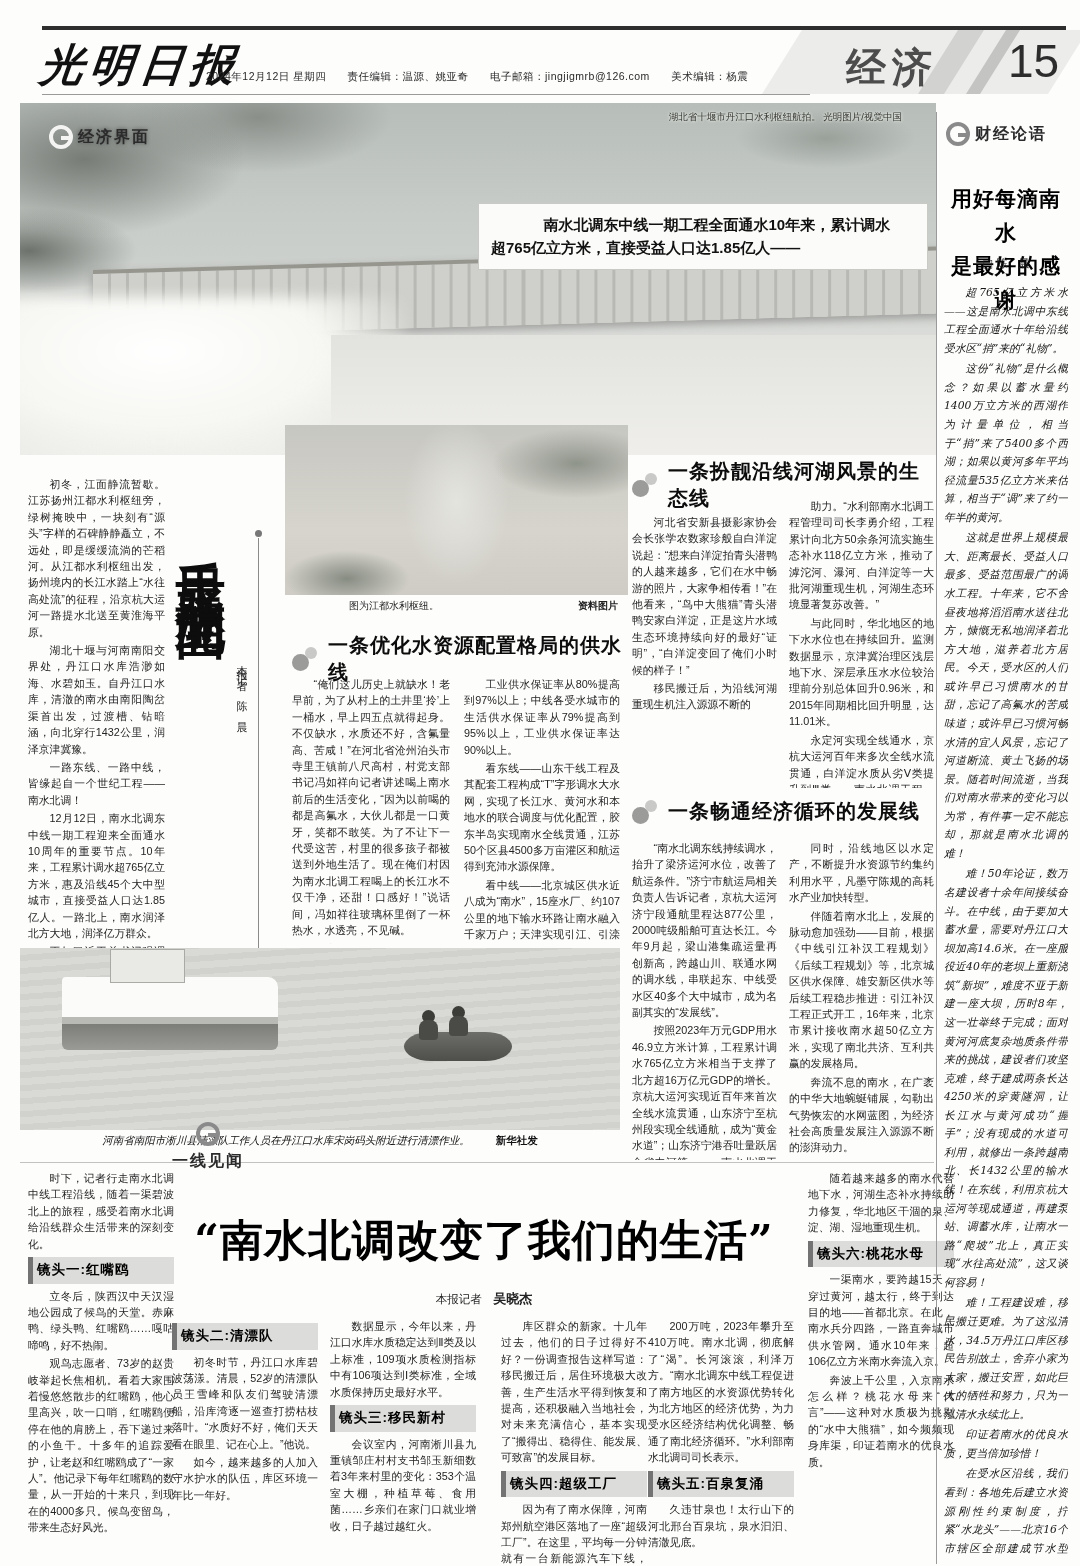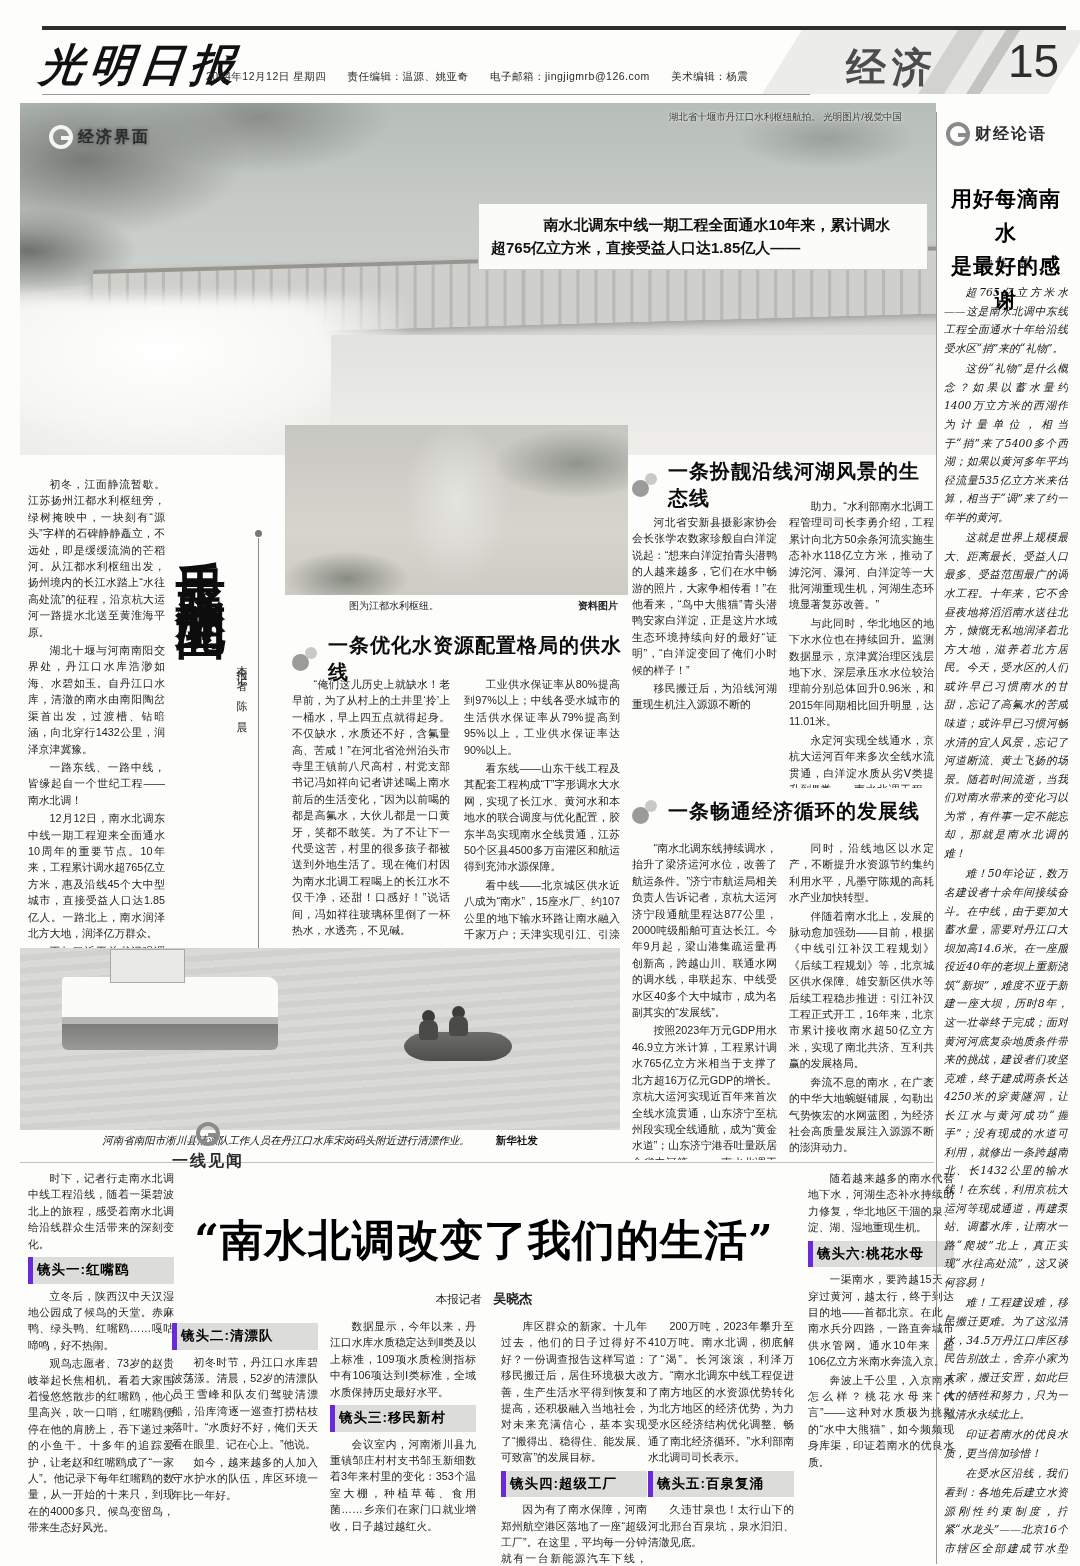--- a/index.html
+++ b/index.html
@@ -98,21 +98,21 @@
   .glogo{display:flex;align-items:center;gap:5px;font-weight:900;color:#2b2b2b;}
   .gring{width:24px;height:24px;border:4px solid #8a8a8a;border-radius:50%;position:relative;flex:0 0 24px;box-sizing:border-box;}
   .gring:after{content:"";position:absolute;top:7px;right:-3px;width:11px;height:4px;background:#8a8a8a;}
   .gring.w{border-color:#f4f4f2;} .gring.w:after{background:#f4f4f2;}
   .glogo .gt{font-size:16px;letter-spacing:2px;}
   .feat-logo{left:172px;top:1122px;flex-direction:column;}
   .feat-title{left:176px;top:1212px;width:616px;text-align:center;font-size:43px;font-weight:900;
               letter-spacing:1px;color:#000;font-family:"DejaVu Serif","Liberation Serif",serif;}
   .feat-byline{left:176px;top:1290px;width:616px;text-align:center;font-size:11.5px;color:#222;}
   .feat-byline b{font-family:"DejaVu Serif","Liberation Serif",serif;font-size:13px;}
-  .bar-h{background:#dcdcda;border-left:5px solid #6d28d9;font-weight:900;font-size:13.5px;
+  .bar-h{background:#dcdcda;border-left:5px solid #737373;font-weight:900;font-size:13.5px;
          padding:3px 4px;margin:5px 0 4px;text-indent:0;color:#000;letter-spacing:1px;}
   .fcol{width:146px;overflow:hidden;}
   .fc0{left:28px;top:1170px;height:396px;}
   .fc1{left:172px;top:1318px;height:248px;}
   .fc2{left:330px;top:1318px;height:248px;}
   .fc3{left:489px;top:1318px;height:248px;margin-left:12px;}
   .fc4{left:648px;top:1318px;height:248px;}
   .fc5{left:808px;top:1170px;height:396px;}
   
   .vdiv{left:936px;top:112px;width:1px;height:1452px;background:#9a9a9a;}

